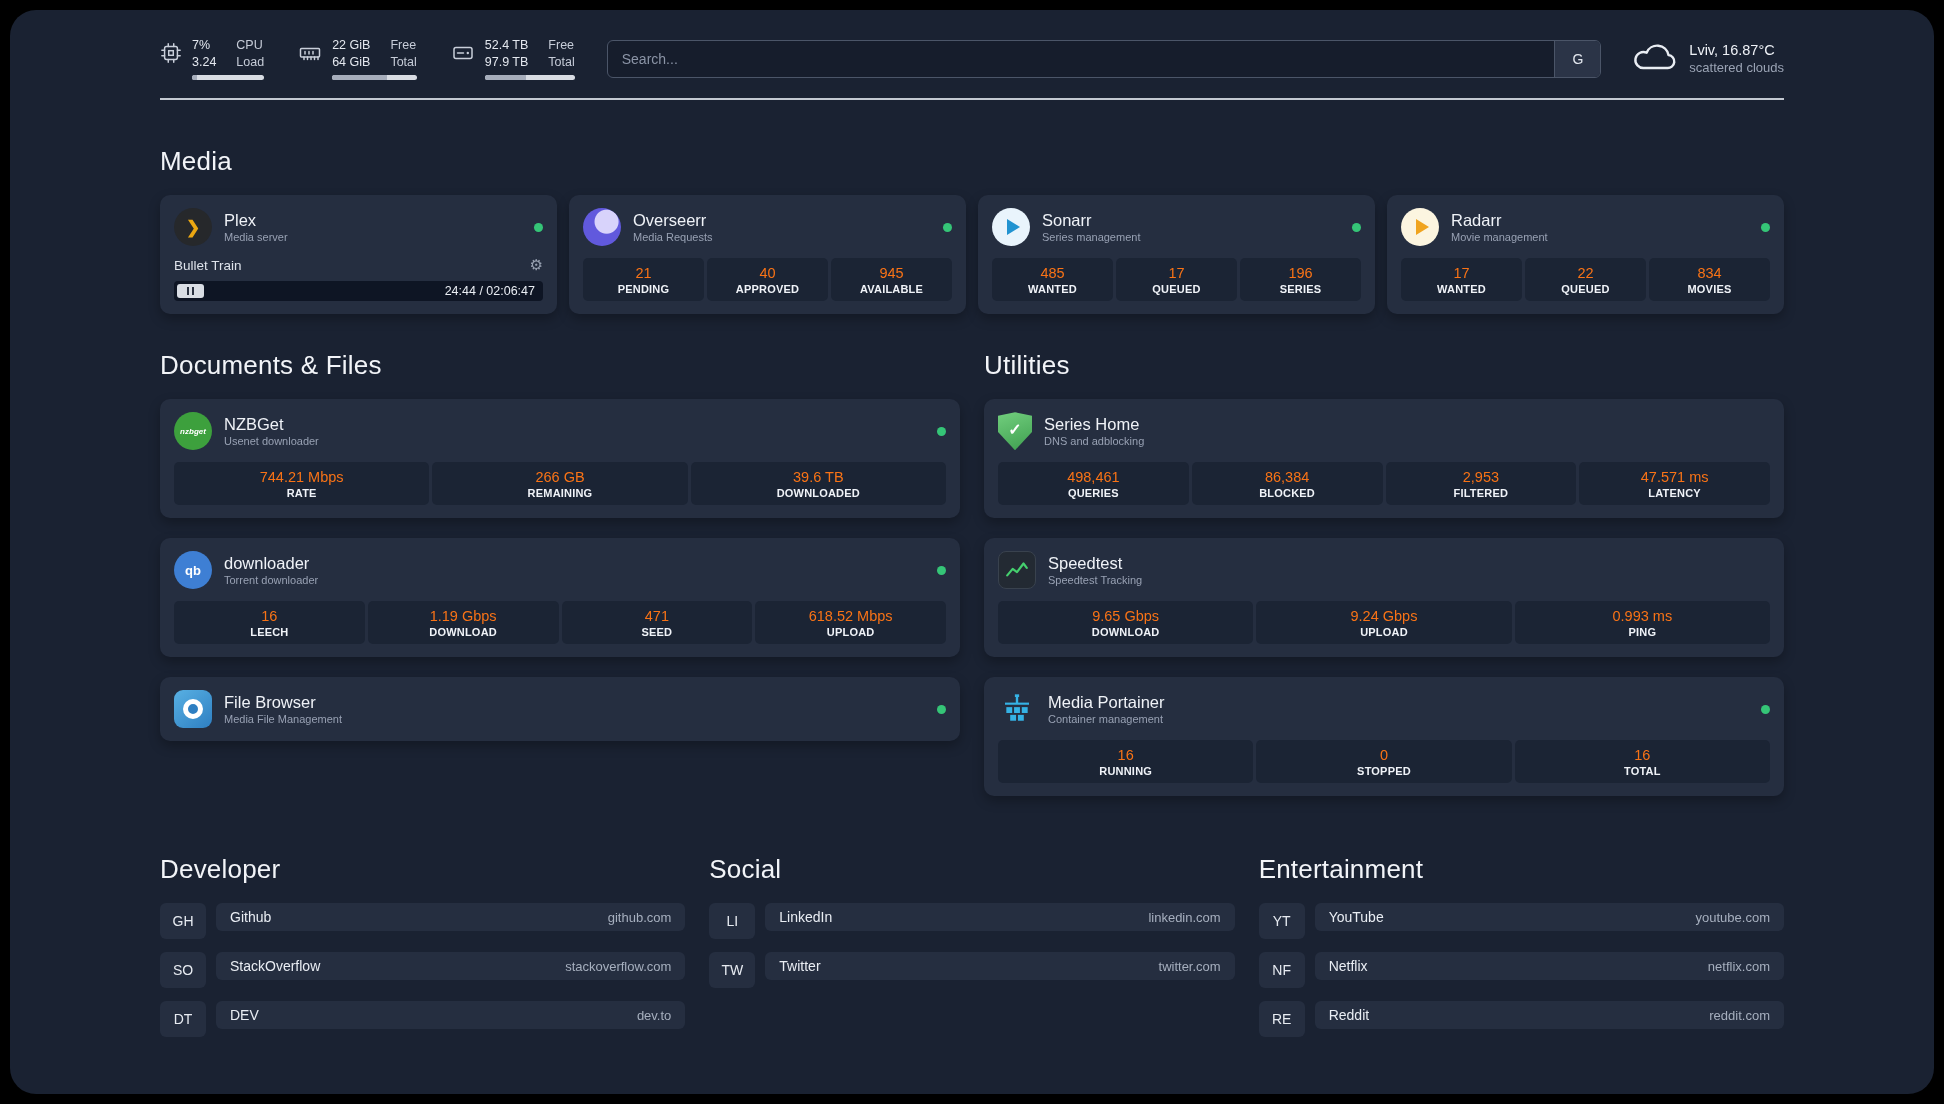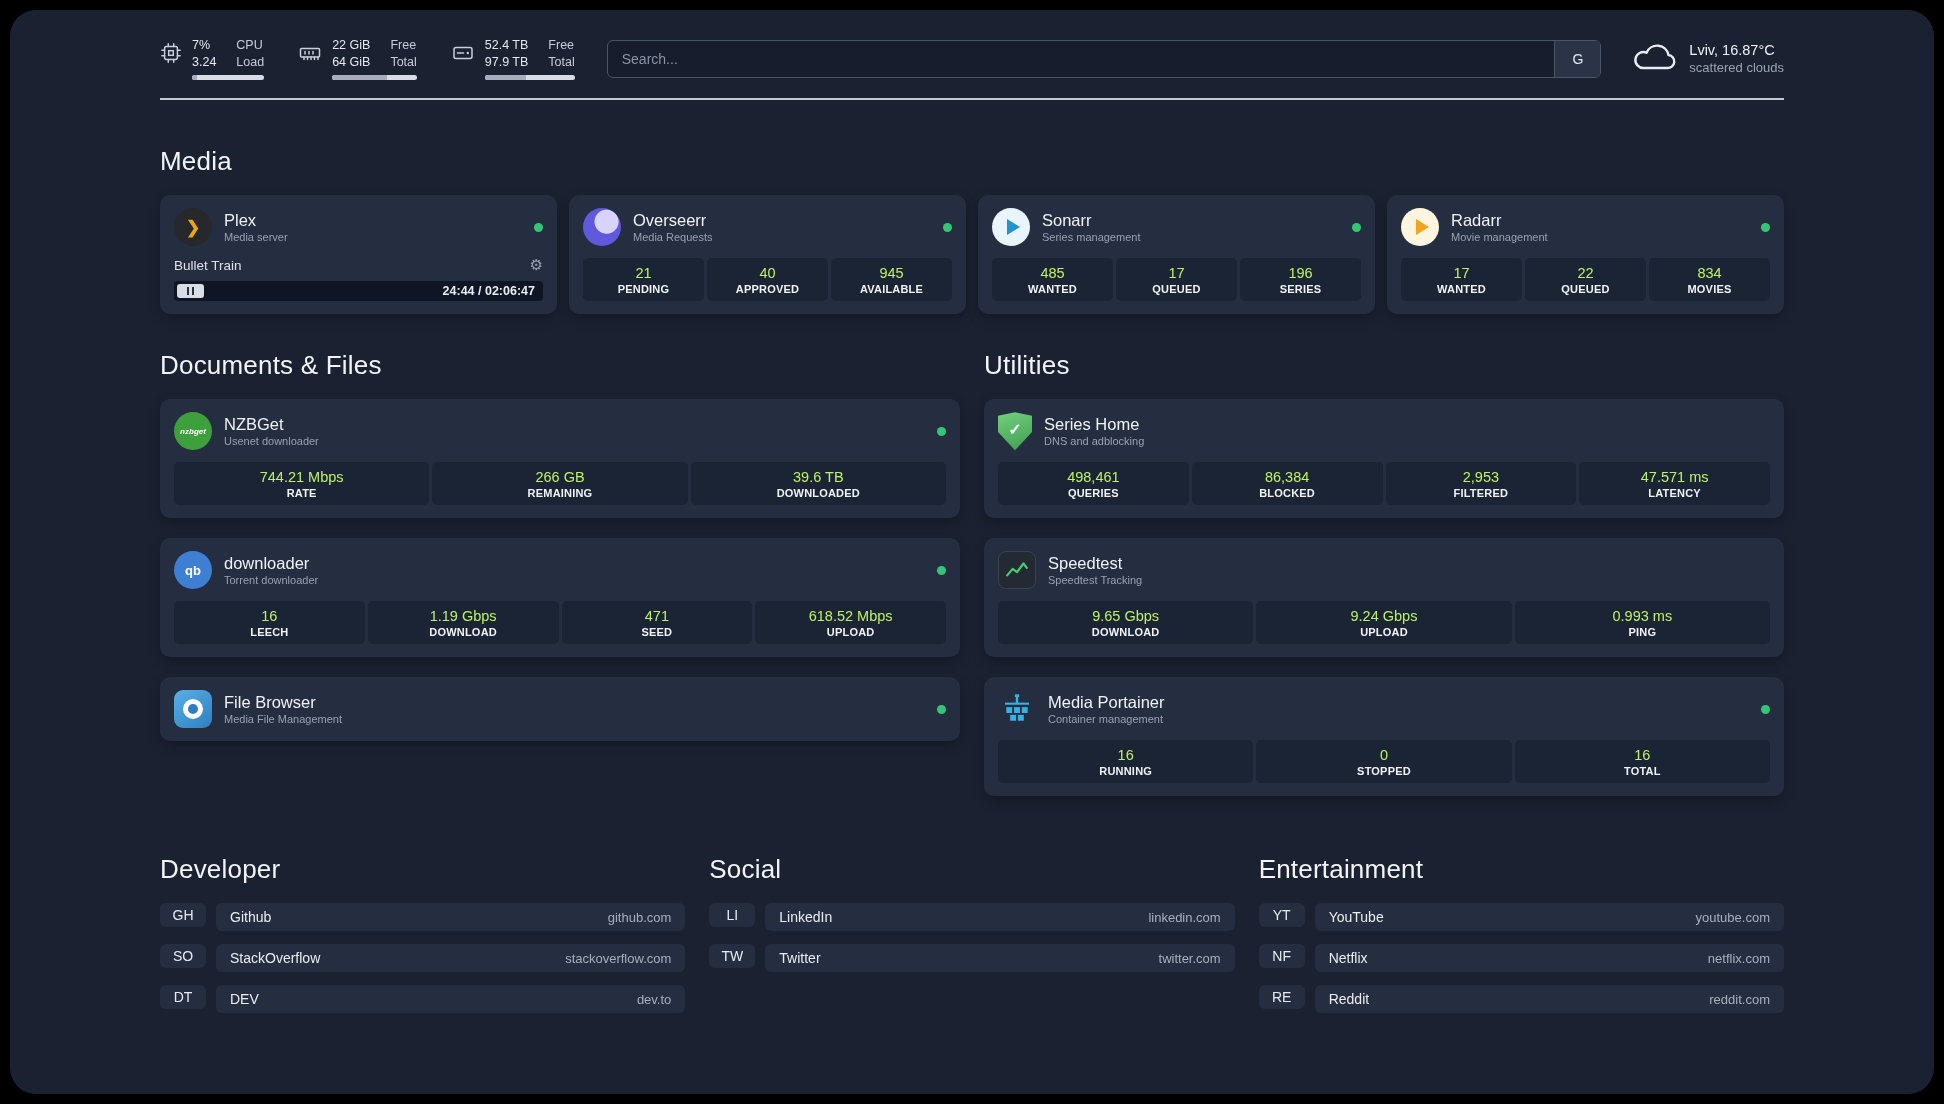--- a/index.html
+++ b/index.html
@@ -40,21 +40,21 @@
   .col-stack { display:flex; flex-direction:column; gap:20px; }
   
   .card { background:#252e40; border-radius:10px; padding:13px 14px; box-shadow:0 5px 12px rgba(0,0,0,.28); }
   .card-head { display:flex; align-items:center; gap:12px; }
   .card-titles { line-height:1.25; }
   .card-title { font-size:16.5px; color:#eff2f7; font-weight:500; }
   .card-sub { font-size:11px; color:#98a1b3; }
   .status-dot { width:9px; height:9px; border-radius:50%; background:#35c577; margin-left:auto; flex:0 0 auto; }
   .stats { display:flex; gap:3px; margin-top:12px; }
   .stat { flex:1; background:#1b2434; border-radius:5px; padding:7px 4px 6px; text-align:center; }
-  .stat-value { font-size:14.5px; color:#bef264; }
+  .stat-value { font-size:14.5px; color:#f97316; }
   .stat-label { font-size:11px; font-weight:700; color:#f0f3f8; margin-top:2px; letter-spacing:.2px; }
   
   .icon-wrap { width:38px; height:38px; flex:0 0 auto; display:flex; align-items:center; justify-content:center; }
   .plex-icon { background:#26282b; border-radius:50%; }
   .plex-icon::before { content:"❯"; color:#eba712; font-weight:700; font-size:17px; }
   .ov-icon { background:radial-gradient(circle at 62% 36%, #d8d3fb 0 34%, #6159dd 37%); border-radius:50%; }
   .tri { width:0; height:0; border-top:8px solid transparent; border-bottom:8px solid transparent; border-left:13px solid currentColor; margin-left:4px; }
   .sonarr-icon { background:#e9f4fc; border-radius:50%; color:#2193d1; }
   .radarr-icon { background:#fcf5e0; border-radius:50%; color:#f0a41f; }
   .nzb-icon { background:#3da03d; border-radius:50%; color:#fff; font-size:8px; font-weight:700; font-style:italic; }
@@ -64,29 +64,29 @@
   .shield-icon { width:34px; height:38px; background:linear-gradient(160deg,#72cf7e,#3f9f50);
     clip-path:polygon(50% 0,100% 9%,100% 52%,50% 100%,0 52%,0 9%); }
   .shield-icon::before { content:"✓"; color:#fff; font-weight:700; font-size:16px; margin-top:-4px; }
   .st-icon { background:#232a33; border-radius:8px; border:1px solid #39424e; }
   
   .player { margin-top:10px; }
   .player-top { display:flex; align-items:center; justify-content:space-between; font-size:13.5px; color:#dde2ea; }
   .gear-icon { color:#97a0b0; font-size:15px; cursor:pointer; }
   .gear-icon::before { content:"⚙"; }
   .player-bar { margin-top:7px; height:20px; background:#0e1524; border-radius:4px;
-    display:flex; align-items:center; justify-content:space-between; padding:0 8px 0 3px;font-weight:bold; }
+    display:flex; align-items:center; justify-content:space-between; padding:0 8px 0 3px; }
   .pause-btn { width:27px; height:14px; background:#d9dde4; border-radius:3px;
     display:flex; align-items:center; justify-content:center; gap:2.5px; cursor:pointer; }
   .pause-btn i { width:2.5px; height:8px; background:#2a3140; display:block; }
   .player-time { font-size:12.5px; color:#e9edf3; }
   
   .bookmarks { display:grid; grid-template-columns:1fr 1fr 1fr; gap:24px; margin-top:58px; align-items:start; }
   .bm-row { display:flex; gap:10px; margin-bottom:13px; }
-  .bm-abbr { width:46px; height:24px; background:#252e40; border-radius:6px;
+  .bm-abbr { width:46px; height:36px; background:#252e40; border-radius:6px;
     display:flex; align-items:center; justify-content:center; font-size:14px; color:#e7ebf1; flex:0 0 auto; }
   .bm-bar { flex:1; background:#252e40; border-radius:6px; height:28px;
     display:flex; align-items:center; justify-content:space-between; padding:0 14px; cursor:pointer; }
   .bm-name { font-size:14px; color:#e9edf3; }
   .bm-domain { font-size:13px; color:#a6afbe; }
 </style>
 </head>
 <body>
 
 <div class="panel">

